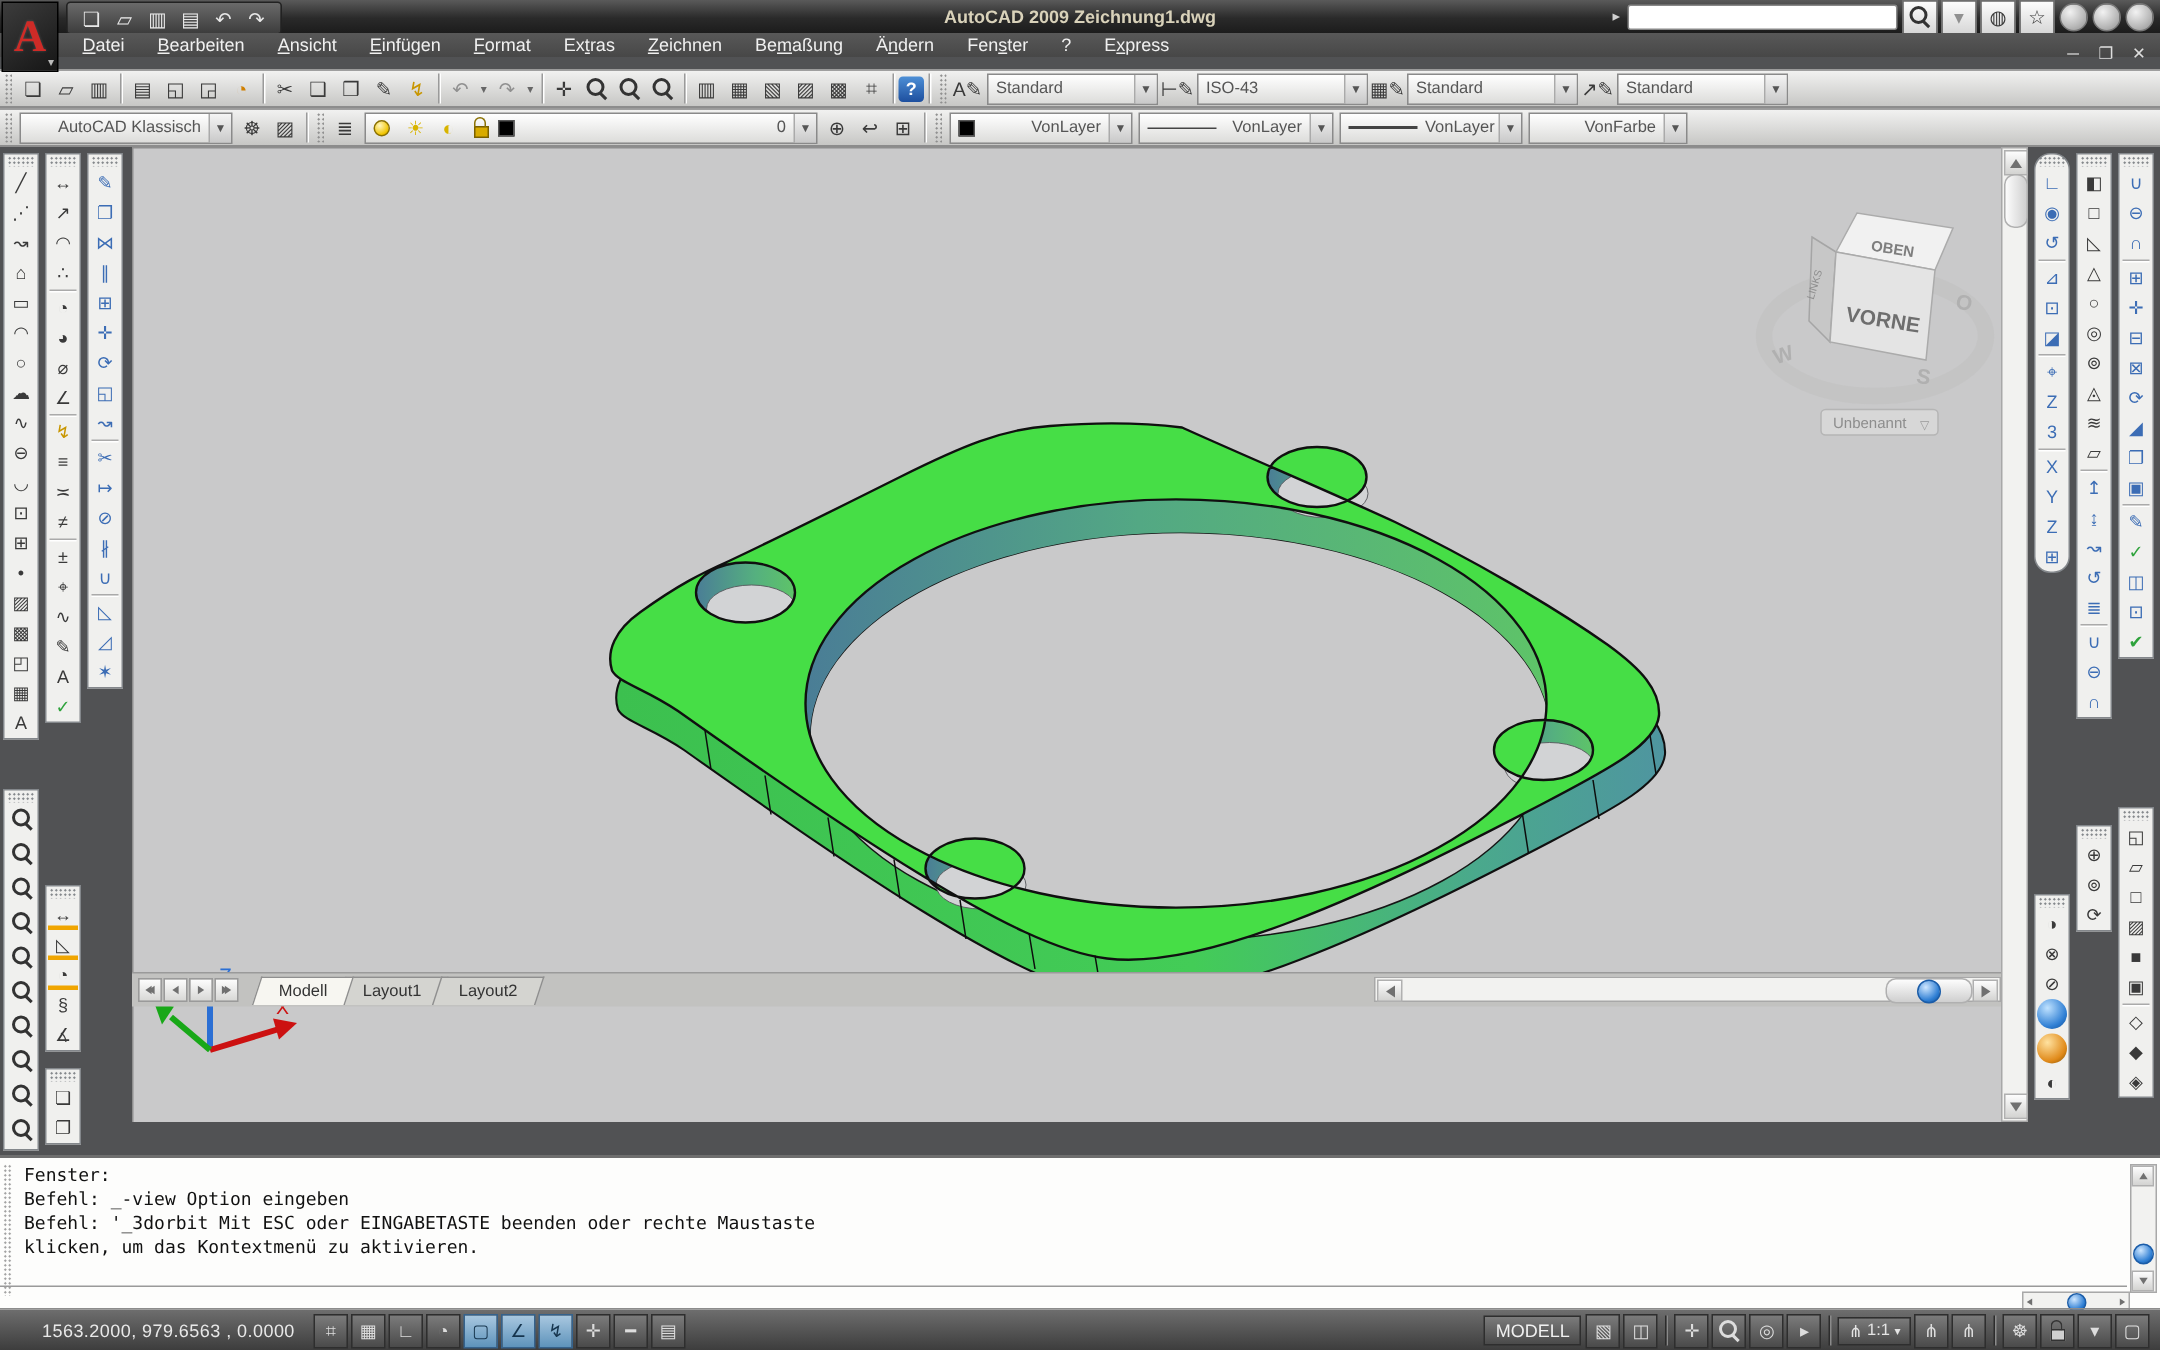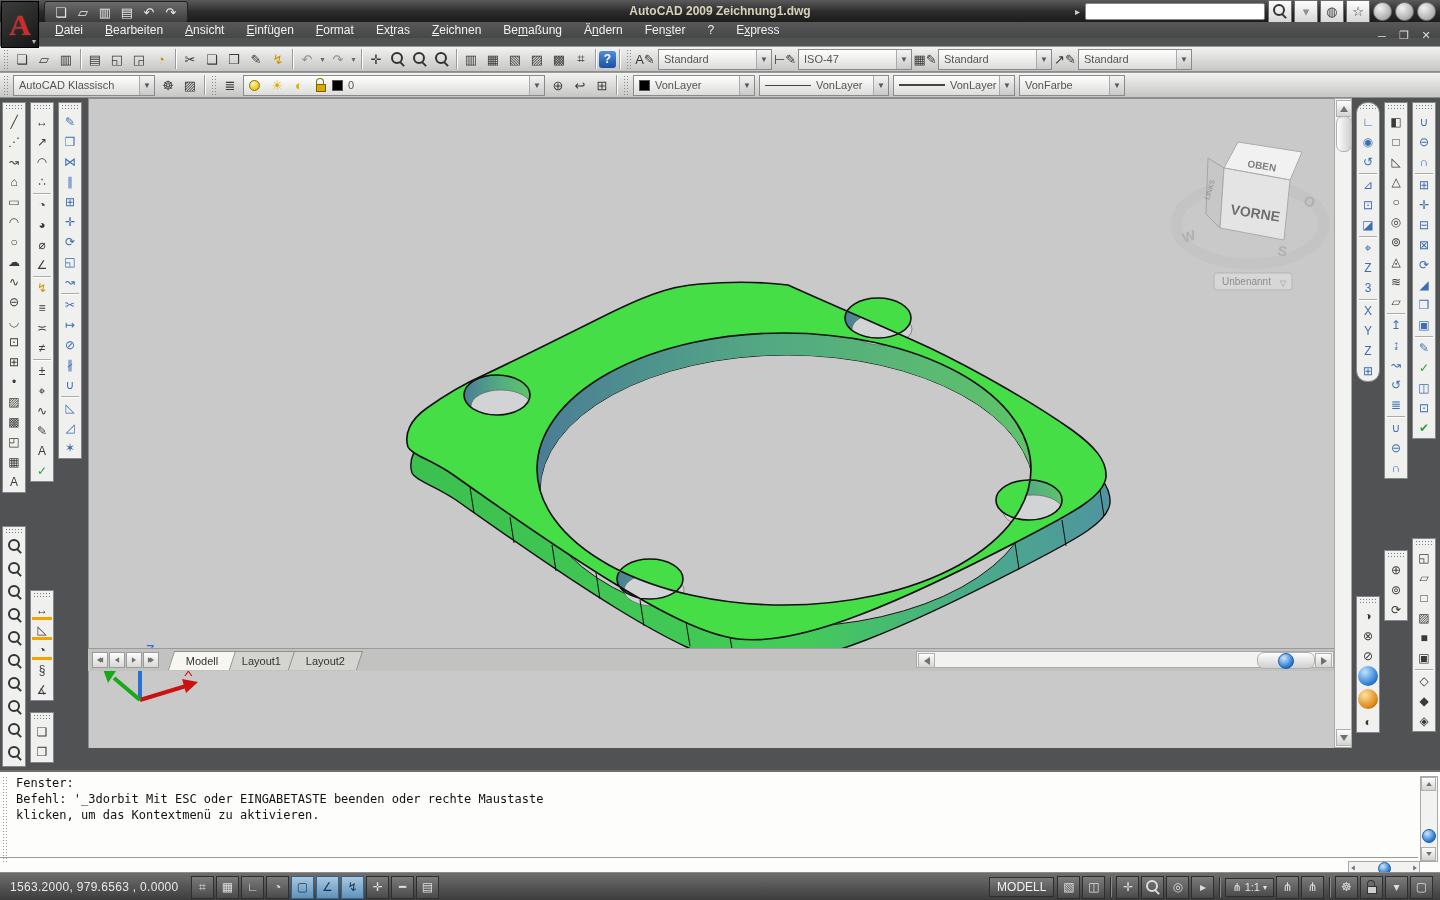--- a/index.html
+++ b/index.html
@@ -33,21 +33,21 @@
     background:linear-gradient(#585858,#474747);display:flex;align-items:center;color:#f0f0f0;
     padding-left:44px;box-sizing:border-box;}
   .menu-item{padding:3px 11px;font-size:12px;cursor:default;}
   .menu-item u{text-decoration:underline;}
   .child-controls{position:absolute;right:6px;top:3px;display:flex;gap:6px;}
   .child-controls .tbi{color:#ddd;font-size:11px;width:16px;text-align:center;}
   
   .tbrow{position:absolute;left:0;width:1440px;height:26px;box-sizing:border-box;
     background:linear-gradient(#f2f2f1,#c6c6c4);border-top:1px solid #9b9b9b;border-bottom:1px solid #8c8c8c;
     display:flex;align-items:center;}
-  #row1{top:46px;} #row2{top:72px;}
+  #row1{top:46px;} #row2{top:72px;text-align:right;}
   .grip{width:5px;height:20px;margin:0 3px;
     background-image:radial-gradient(#8a8a8a 35%,transparent 36%);background-size:3px 3px;}
   .tbi{display:inline-flex;align-items:center;justify-content:center;width:22px;height:21px;
     color:#3a3a3a;font-size:13px;cursor:default;}
   .vsep{width:1px;height:20px;background:#9a9a9a;margin:0 3px;box-shadow:1px 0 0 #fff;}
   .c-grey{color:#909090;} .c-blue{color:#3c6db5;} .c-orange{color:#d07f00;}
   .c-gold{color:#c89600;} .c-green{color:#2fa33c;} .c-yellow{color:#d8b400;}
   .ddsmall{width:9px !important;font-size:8px !important;color:#666;}
   
   .sh-mag{position:relative;} .sh-mag::before{content:"";width:8px;height:8px;border:2px solid #333;
@@ -140,21 +140,21 @@
   .cmd-vscroll{position:absolute;right:2px;top:4px;width:16px;height:84px;background:#f2f2f0;
     border:1px solid #a8a8a8;}
   .cmd-hscroll{position:absolute;right:20px;top:89px;width:68px;height:12px;background:#f2f2f0;
     border:1px solid #a8a8a8;display:flex;align-items:center;justify-content:space-between;padding:0 1px;}
   .cmd-hscroll .orb{width:11px;height:11px;}
   .cmd-hscroll .tri{transform:scale(.6);}
   
   .statusbar{position:absolute;left:0;top:872px;width:1440px;height:28px;
     background:linear-gradient(#6e6e6e,#3b3b3b);border-top:1px solid #8c8c8c;
     display:flex;align-items:center;color:#e4e4e4;}
-  .coords{width:180px;padding-left:10px;font-size:12px;letter-spacing:.3px;color:#e8e8e8;}
+  .coords{width:180px;padding-left:28px;font-size:12px;letter-spacing:.3px;color:#e8e8e8;}
   .stbtn{width:21px;height:21px;margin:0 1px;display:flex;align-items:center;justify-content:center;
     background:linear-gradient(#7b7b7b,#4a4a4a);border:1px solid #2e2e2e;color:#ddd;font-size:12px;}
   .stbtn.active{background:linear-gradient(#a9c8e0,#5e93bb);border-color:#35628c;color:#16354e;}
   .stsep{width:1px;height:20px;background:#2c2c2c;box-shadow:1px 0 0 #8a8a8a;margin:0 4px;}
   .stlabel{padding:2px 7px;margin:0 2px;background:linear-gradient(#7b7b7b,#4a4a4a);
     border:1px solid #2e2e2e;font-size:12px;color:#f0f0f0;}
   .stscale{display:flex;align-items:center;gap:3px;padding:2px 6px;margin:0 1px;
     background:linear-gradient(#7b7b7b,#4a4a4a);border:1px solid #2e2e2e;font-size:11px;}
   .statusbar .sh-mag::before{border-color:#ddd;} .statusbar .sh-mag::after{background:#ddd;}
   .statusbar .sh-lock::before{background:#cfcfcf;border-color:#333;}
@@ -259,21 +259,21 @@
       </span>
     <span class="vsep"></span>
       <span class="grip"></span>
     <span class="tbi">A✎</span>
     <span class="combo" style="width:112px">
       <span class="lbl">Standard</span>
       <span class="arrow">▼</span>
     </span>
     <span class="tbi">⊢✎</span>
     <span class="combo" style="width:112px">
-      <span class="lbl">ISO-47</span>
+      <span class="lbl">ISO-43</span>
       <span class="arrow">▼</span>
     </span>
     <span class="tbi">▦✎</span>
     <span class="combo" style="width:112px">
       <span class="lbl">Standard</span>
       <span class="arrow">▼</span>
     </span>
     <span class="tbi">↗✎</span>
     <span class="combo" style="width:112px">
       <span class="lbl">Standard</span>
@@ -471,20 +471,21 @@
       <div class="hbtn" style="right:1px">
           <span class="tri right"></span>
         </div>
     </div>
   </div>
 
   <div class="cmdwin">
     <div class="cmdgrab"></div>
     <div class="cmdlines" id="cmd-lines">
         <div class="cmd-line">Fenster:</div>
+        <div class="cmd-line">Befehl: _-view Option eingeben</div>
         <div class="cmd-line">Befehl: '_3dorbit Mit ESC oder EINGABETASTE beenden oder rechte Maustaste</div>
         <div class="cmd-line">klicken, um das Kontextmenü zu aktivieren.</div>
       </div>
     <div class="cmdsep"></div>
     <div class="cmd-vscroll">
       <div class="sbtn" style="top:0;left:0;width:13px;height:12px">
           <span class="tri up" style="transform:scale(.7)"></span>
         </div>
       <div class="orb" style="position:absolute;left:1px;top:52px;width:12px;height:12px"></div>
       <div class="sbtn" style="bottom:0;left:0;width:13px;height:12px">

